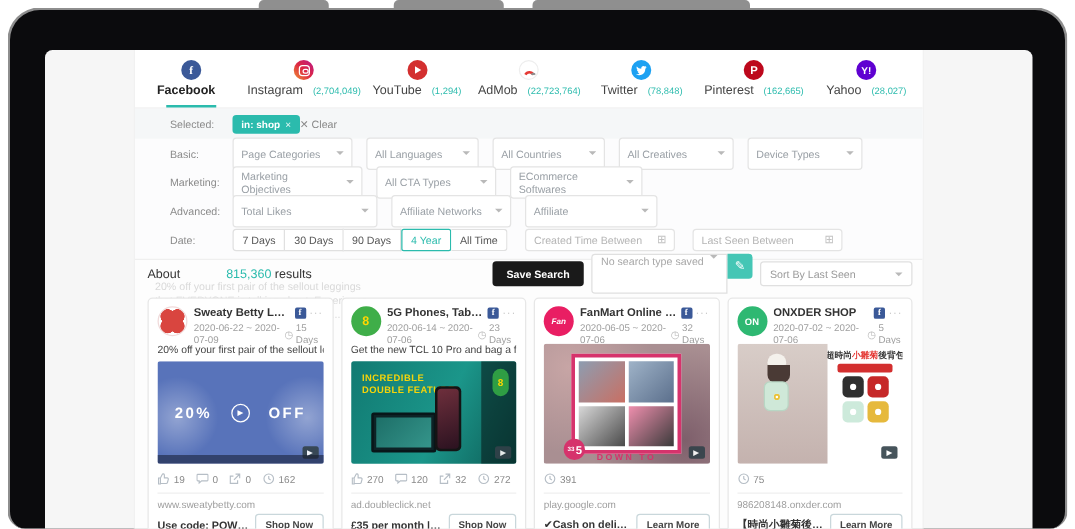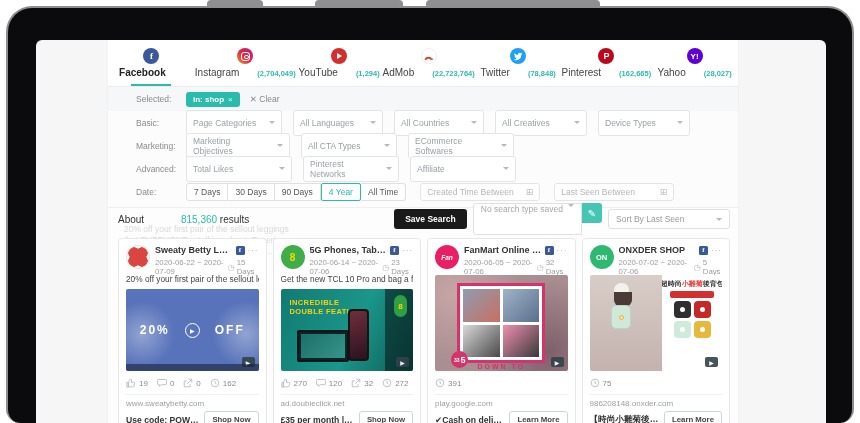--- a/index.html
+++ b/index.html
@@ -32,34 +32,34 @@
     border:1px solid #fff; border-radius:50%; }
   .ticon.yt { background:#d32f2f; }
   .yt-play { width:0; height:0; border-left:5px solid #fff; border-top:3.5px solid transparent;
     border-bottom:3.5px solid transparent; margin-left:1px; }
   .ticon.am { background:#fff; border:1px solid #eee; }
   .ticon.tw { background:#1da1f2; }
   .ticon.pi { background:#bd081c; }
   .ticon.ya { background:#5f01d1; font-size:8px; }
   .tlbl { font-size:10px; color:#444; white-space:nowrap; }
   .tab.active .tlbl { font-weight:bold; color:#222; }
-  .tcount { font-size:7.5px; color:#2bbbad; font-style:normal; margin-left:18px;font-weight:bold; }
+  .tcount { font-size:7.5px; color:#2bbbad; font-style:normal; margin-left:8px; }
   .tab.active:after { content:""; position:absolute; bottom:0; left:50%; margin-left:-20px;
     width:40px; height:2px; background:#2bbbad; }
 
   
   .filters { position:absolute; left:0; top:47px; width:630px; background:#fcfcfd;
     border-bottom:1px solid #efefef; padding-bottom:4px; }
   .frow { display:flex; align-items:center; height:23px; padding:0 12px; }
   .frow.selrow { height:24px; background:#f5f7f8; }
   .flabel { width:50px; font-size:8.5px; color:#8a8a8a; flex:none;margin-left:16px; }
   .chip { background:#2bbbad; color:#fff; font-size:8px; font-weight:bold; border-radius:3px;
     padding:3px 7px; display:flex; align-items:center; gap:4px; cursor:pointer; }
   .chip .x { font-weight:normal; opacity:.9; }
-  .clear { margin-left:10px; font-size:8.5px; color:#888; cursor:pointer; }
+  .clear { margin-left:0; font-size:8.5px; color:#888; cursor:pointer; }
   .dd { height:18px; border:1px solid #e4e4e4; border-radius:3px; background:#fff;
     display:flex; align-items:center; justify-content:space-between; padding:12px 6px;
     margin-right:11px; font-size:8.5px; color:#9aa0a6; cursor:pointer; }
   .car { width:0; height:0; border-left:3px solid transparent; border-right:3px solid transparent;
     border-top:3.5px solid #b9b9b9; margin-left:5px; }
   .dgroup { display:flex; }
   .dbtn { height:18px; border:1px solid #e0e0e0; border-left:none; background:#fff; padding:0 7px;
     font-size:8.5px; color:#555; display:flex; align-items:center; cursor:pointer; }
   .dbtn:first-child { border-left:1px solid #e0e0e0; border-radius:3px 0 0 3px; }
   .dbtn:last-child { border-radius:0 3px 3px 0; }
@@ -311,26 +311,26 @@
               <i class="car"></i>
             </span>
           <span class="dd" style="width:106px">
               <span>ECommerce Softwares</span>
               <i class="car"></i>
             </span>
         </div>
 
         <div class="frow">
           <span class="flabel">Advanced:</span>
-          <span class="dd" style="width:106px">
+          <span class="dd" style="width:116px">
               <span>Total Likes</span>
               <i class="car"></i>
             </span>
           <span class="dd" style="width:96px">
-              <span>Pinterest Networks</span>
+              <span>Affiliate Networks</span>
               <i class="car"></i>
             </span>
           <span class="dd" style="width:106px">
               <span>Affiliate</span>
               <i class="car"></i>
             </span>
         </div>
 
         <div class="frow">
           <span class="flabel">Date:</span>

